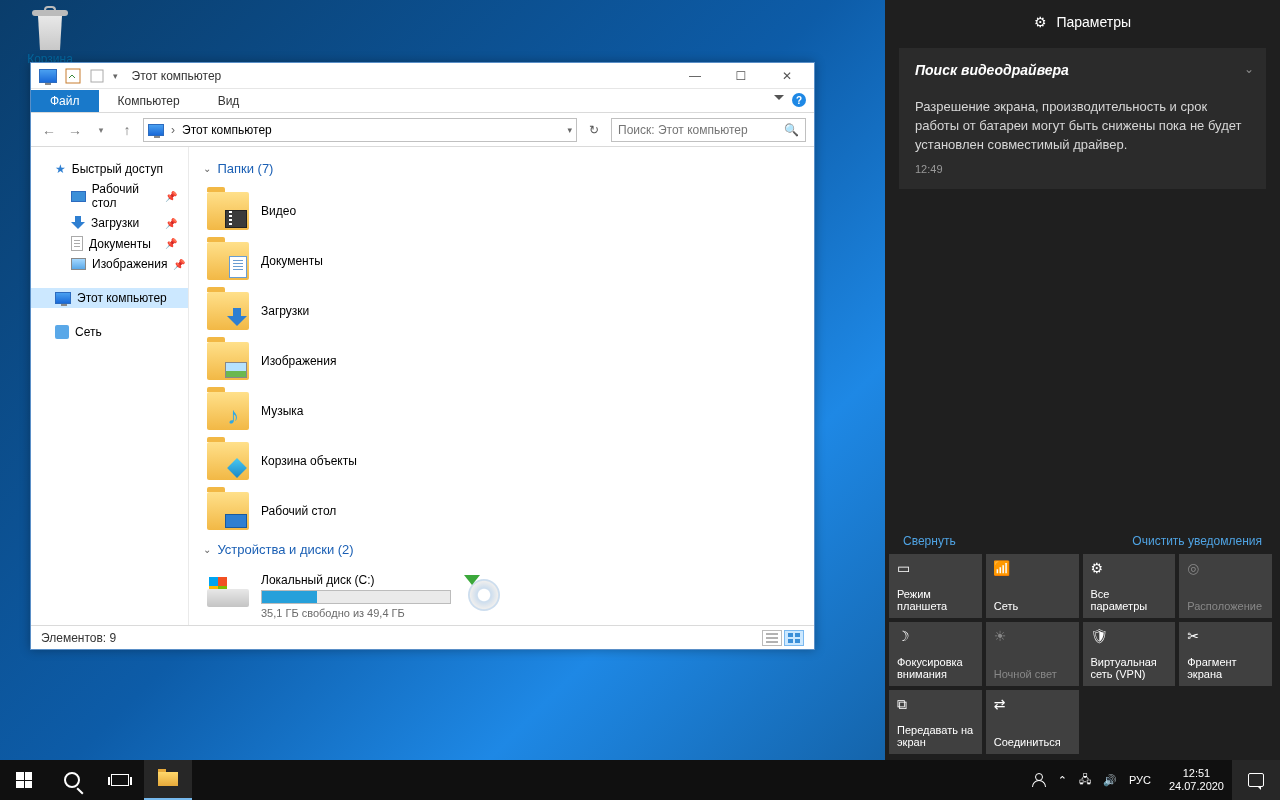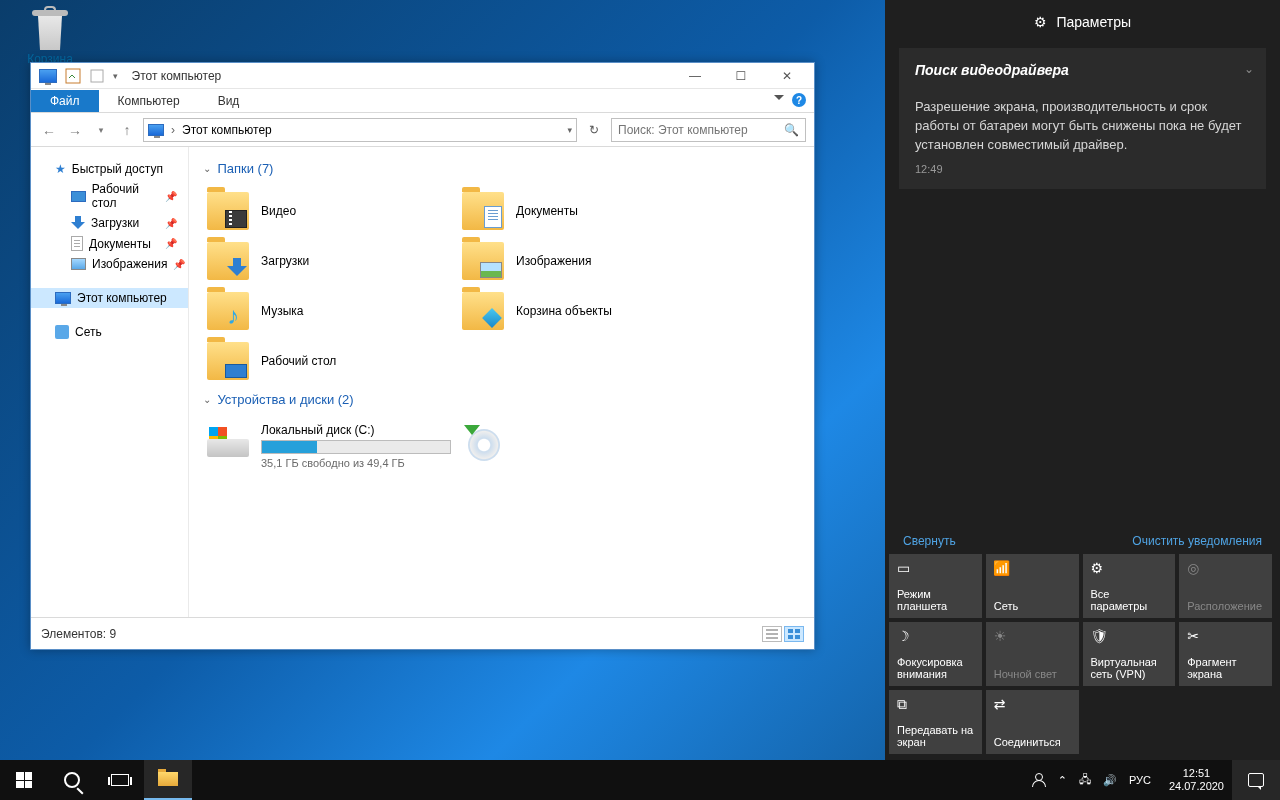--- a/index.html
+++ b/index.html
@@ -52,21 +52,21 @@
 .fi-down::before{content:"";position:absolute;left:4px;top:0;width:6px;height:8px;background:#2f7fd1;}
 .fi-down::after{content:"";position:absolute;left:0;top:6px;border-left:7px solid transparent;border-right:7px solid transparent;border-top:7px solid #2f7fd1;}
 .fi-doc { width:12px;height:15px;background:#fff;border:1px solid #aaa;position:relative;}
 .fi-doc::after{content:"";position:absolute;top:3px;left:2px;right:2px;height:1px;background:#aaa;box-shadow:0 3px #aaa,0 6px #aaa;}
 .fi-img { width:15px;height:12px;background:linear-gradient(#a4d8ff,#5aa8e8);border:1px solid #888;}
 .fi-net { width:14px;height:14px;background:#5aa8e8;border-radius:2px;position:relative;}
 
 .content { flex:1; overflow:auto; padding:8px 14px; }
 .section-h { font-size:13px; color:#1a5fb4; margin:6px 0 10px; display:flex; align-items:center; gap:6px;}
 .section-h .chev{font-size:10px;color:#666;}
-.folders-grid { display:flex; flex-wrap:wrap; }
+.folders-grid { display:flex; flex-wrap:wrap;flex-direction:column; }
 .folder-item { width:255px; display:flex; align-items:center; gap:12px; padding:6px 4px; font-size:12px;}
 .big-folder { width:42px;height:38px;background:linear-gradient(#ffe08a,#f2b845);border-radius:2px;position:relative;flex-shrink:0;}
 .big-folder::before{content:"";position:absolute;top:-5px;left:0;width:18px;height:5px;background:#f2b845;border-radius:2px 2px 0 0;}
 .big-folder .overlay{position:absolute;bottom:2px;right:2px;}
 .ov-video{width:22px;height:18px;background:#3b3b3b;border:1px solid #222;}
 .ov-video::after{content:"";position:absolute;top:0;left:3px;width:3px;height:100%;background:repeating-linear-gradient(#fff 0 2px,#3b3b3b 2px 4px);}
 .ov-doc{width:18px;height:22px;background:#fff;border:1px solid #6a9dd1;}
 .ov-doc::after{content:"";position:absolute;top:3px;left:3px;right:3px;height:1px;background:#6a9dd1;box-shadow:0 3px #6a9dd1,0 6px #6a9dd1,0 9px #6a9dd1;}
 .ov-down{width:20px;height:20px;}
 .ov-down::before{content:"";position:absolute;left:6px;top:0;width:8px;height:10px;background:#2f7fd1;}
@@ -83,21 +83,21 @@
 .hdd { position:absolute;bottom:4px;left:0;width:42px;height:18px;background:linear-gradient(#e8e8e8,#c4c4c4);border-radius:2px;}
 .hdd-win { position:absolute;top:4px;left:2px;width:18px;height:18px;background:conic-gradient(#f25022 0 25%,#7fba00 0 50%,#ffb900 0 75%,#00a4ef 0);}
 .dvd { position:absolute;top:6px;left:6px;width:32px;height:32px;border-radius:50%;background:radial-gradient(circle,#fff 25%,#cde 30%,#eee 60%,#cde 65%);}
 .dvd-arrow{position:absolute;top:2px;left:2px;width:16px;height:16px;}
 .dvd-arrow::after{content:"";position:absolute;border-left:8px solid transparent;border-right:8px solid transparent;border-top:10px solid #3ba83b;}
 .drive-info{flex:1;}
 .drive-bar{width:190px;height:14px;border:1px solid #bcbcbc;background:#eaeaea;margin:3px 0;}
 .drive-fill{height:100%;background:#26a0da;}
 .drive-free{color:#6a6a6a;font-size:11px;}
 
-.statusbar { height:32px; border-top:1px solid #dadada; display:flex; align-items:center; padding:4px 10px; font-size:12px; color:#333; justify-content:space-between;}
+.statusbar { height:24px; border-top:1px solid #dadada; display:flex; align-items:center; padding:4px 10px; font-size:12px; color:#333; justify-content:space-between;}
 .view-toggles{display:flex;gap:2px;}
 .vt{width:20px;height:16px;border:1px solid #bbb;display:flex;align-items:center;justify-content:center;}
 .vt.active{background:#cce8ff;border-color:#7ab8ef;}
 
 
 .ac { position:absolute; right:0; top:0; width:395px; height:760px; background:#1f1f1f; color:#fff; display:flex; flex-direction:column; }
 .ac-header { padding:14px 0 10px; text-align:center; font-size:14px; display:flex;align-items:center;justify-content:center;gap:10px;}
 .ac-notif { margin:8px 14px; background:#2b2b2b; padding:14px 16px; position:relative;}
 .ac-notif h4{font-size:14px;font-weight:600;margin-bottom:20px;font-style:italic;}
 .ac-notif p{font-size:13px;color:#d6d6d6;line-height:1.45;}

